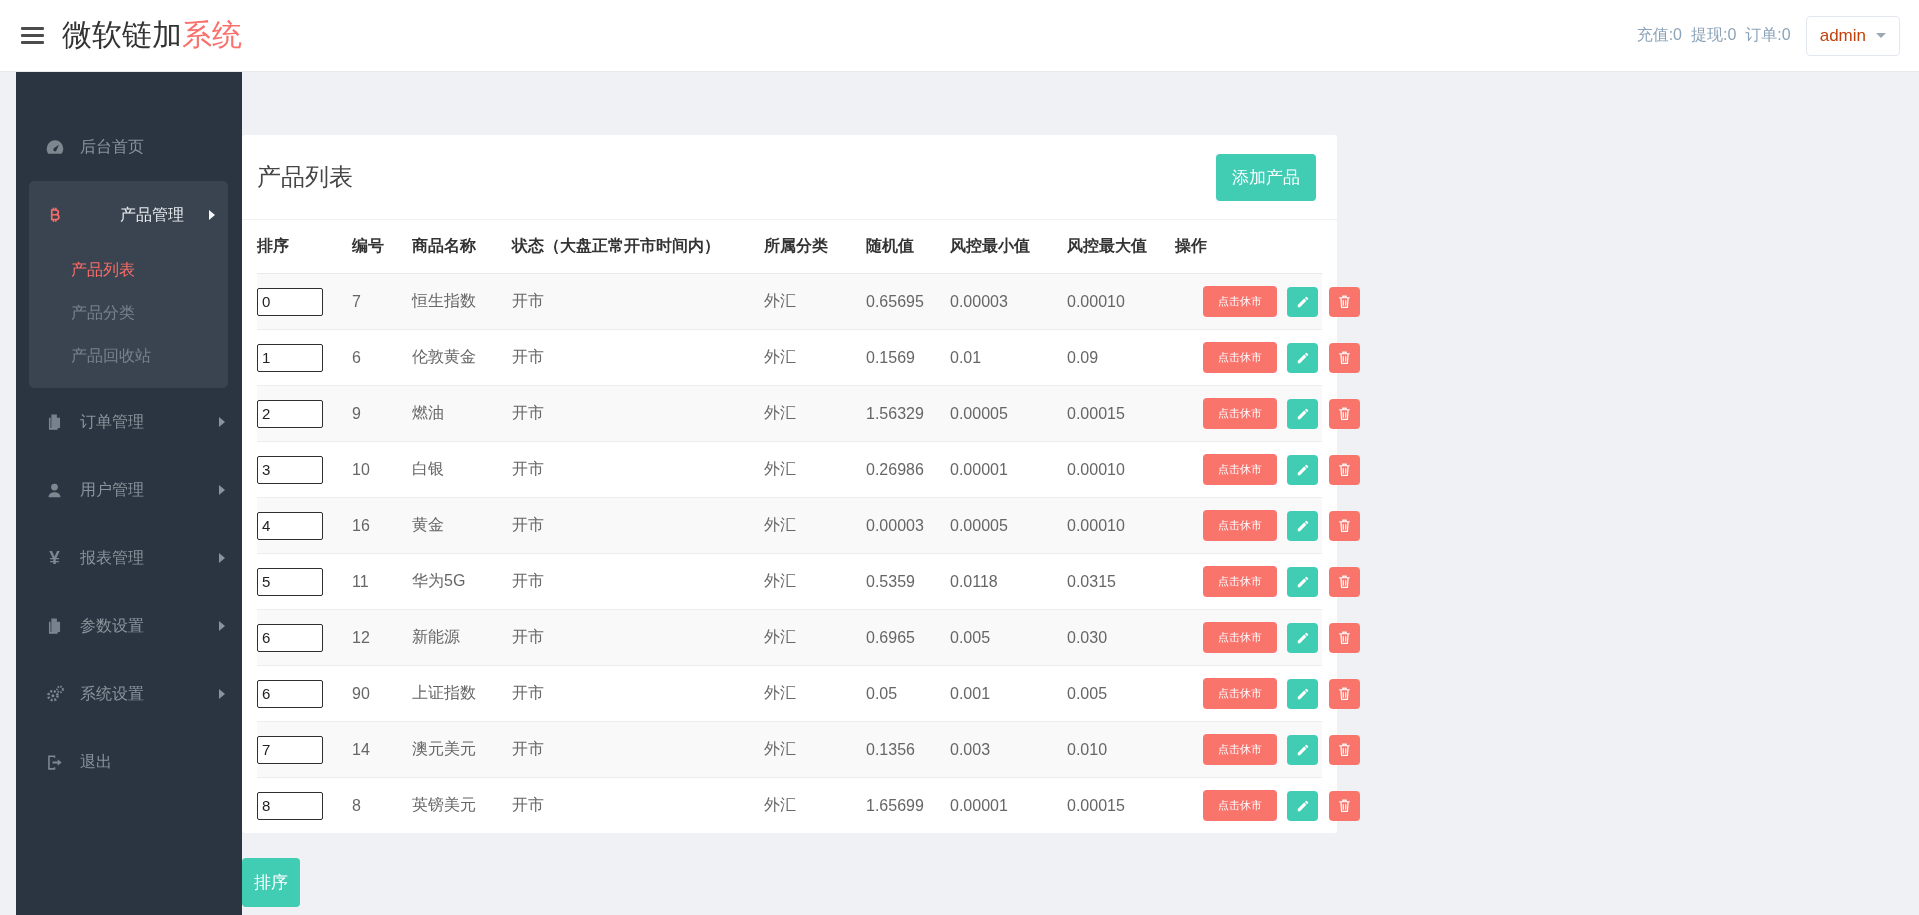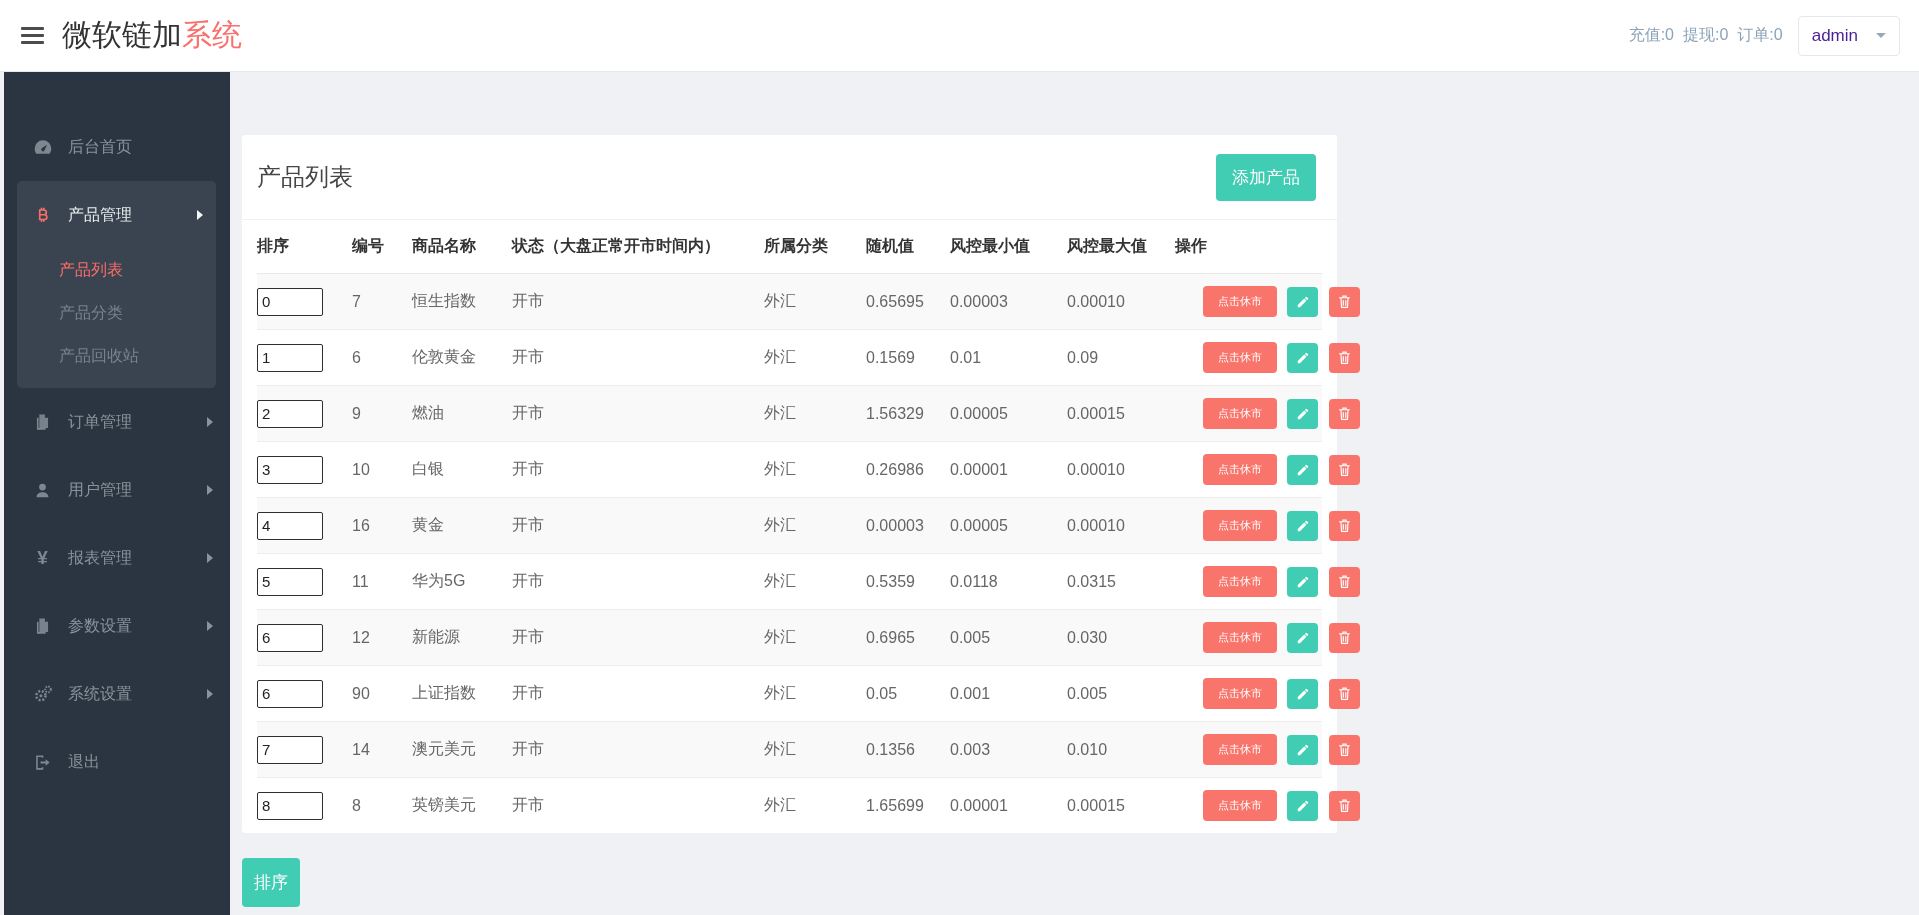--- a/index.html
+++ b/index.html
@@ -6,32 +6,32 @@
   .page{position:relative;width:1919px;height:915px;background:#eff1f4;}
 
   
   .topbar{position:absolute;top:0;left:0;width:1919px;height:72px;background:#fff;border-bottom:1px solid #e7e9ec;box-sizing:border-box;display:flex;align-items:center;z-index:5;}
   .hamburger{margin-left:21px;display:flex;flex-direction:column;gap:4px;cursor:pointer;}
   .hamburger span{display:block;width:23px;height:3px;background:#4c4c4c;border-radius:1px;}
   .brand{margin-left:18px;font-size:30px;color:#333;cursor:pointer;}
   .brand .accent{color:#f9706c;}
   .topbar-right{margin-left:auto;display:flex;align-items:center;padding-right:19px;gap:15px;}
   .stats{display:flex;gap:9px;font-size:16px;color:#8ba3b8;}
-  .user-menu{border:1px solid #e3e8ef;border-radius:4px;padding:9px 13px;font-size:17px;color:#4c1d95;display:flex;align-items:center;gap:18px;cursor:pointer;background:#fff;}
+  .user-menu{border:1px solid #e3e8ef;border-radius:4px;padding:9px 13px;font-size:17px;color:#c2410c;display:flex;align-items:center;gap:10px;cursor:pointer;background:#fff;}
   .caret-down{width:0;height:0;border-left:5px solid transparent;border-right:5px solid transparent;border-top:5px solid #9aa7b4;}
 
   
-  .sidebar{position:absolute;top:72px;left:4px;width:226px;height:843px;background:#2b3541;box-sizing:border-box;padding-top:41px;}
+  .sidebar{position:absolute;top:72px;left:16px;width:226px;height:843px;background:#2b3541;box-sizing:border-box;padding-top:41px;}
   .menu-item{height:68px;display:flex;align-items:center;padding:0 18px 0 27px;position:relative;cursor:pointer;font-size:16px;color:#8a939b;}
   .mi-icon{width:23px;margin-right:14px;display:inline-flex;justify-content:center;align-items:center;color:#7c8790;font-size:18px;flex:none;}
   .mi-icon svg{display:block;}
   .chev{position:absolute;right:17px;top:50%;margin-top:-5px;width:0;height:0;border-top:5px solid transparent;border-bottom:5px solid transparent;border-left:6px solid #8a939b;}
   .menu-group{background:#3a4450;margin:0 14px 0 13px;border-radius:5px;}
   .menu-group .menu-item{padding-left:14px;padding-right:5px;}
-  .menu-group .menu-item .mi-label{color:#e8ecef;}
+  .menu-group .menu-item .mi-label{color:#e8ecef;margin-left:40px;}
   .menu-group .menu-item .chev{border-left-color:#f4f6f7;right:13px;}
   .icon-salmon{color:#fb6d68 !important;}
   .submenu{padding:0 0 10px 0;}
   .submenu-item{height:43px;display:flex;align-items:center;padding-left:42px;font-size:16px;color:#78828b;cursor:pointer;}
   .submenu-item.active{color:#fb6d68;}
 
   
   .main{position:absolute;left:226px;top:72px;width:1693px;height:843px;box-sizing:border-box;padding:63px 0 0 16px;}
   .card{width:1095px;background:#fff;border-radius:3px;}
   .card-header{display:flex;align-items:center;justify-content:space-between;height:84px;padding:0 21px 0 15px;border-bottom:1px solid #f0f0f2;}

